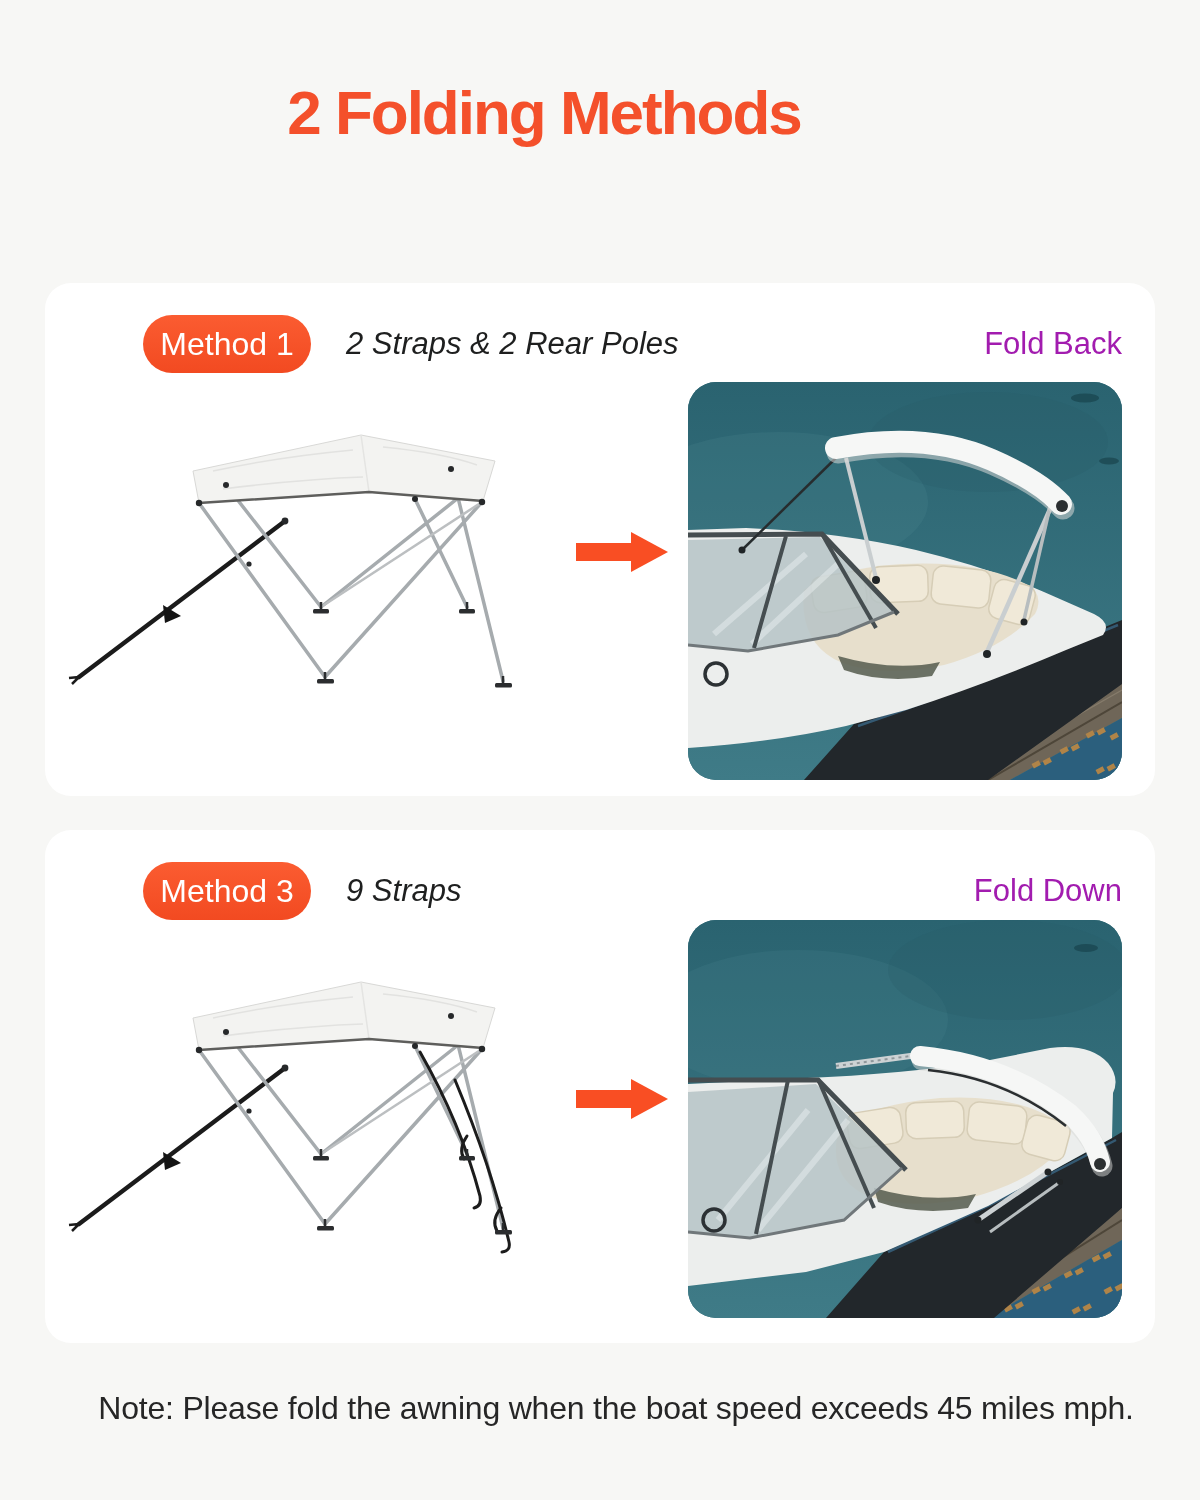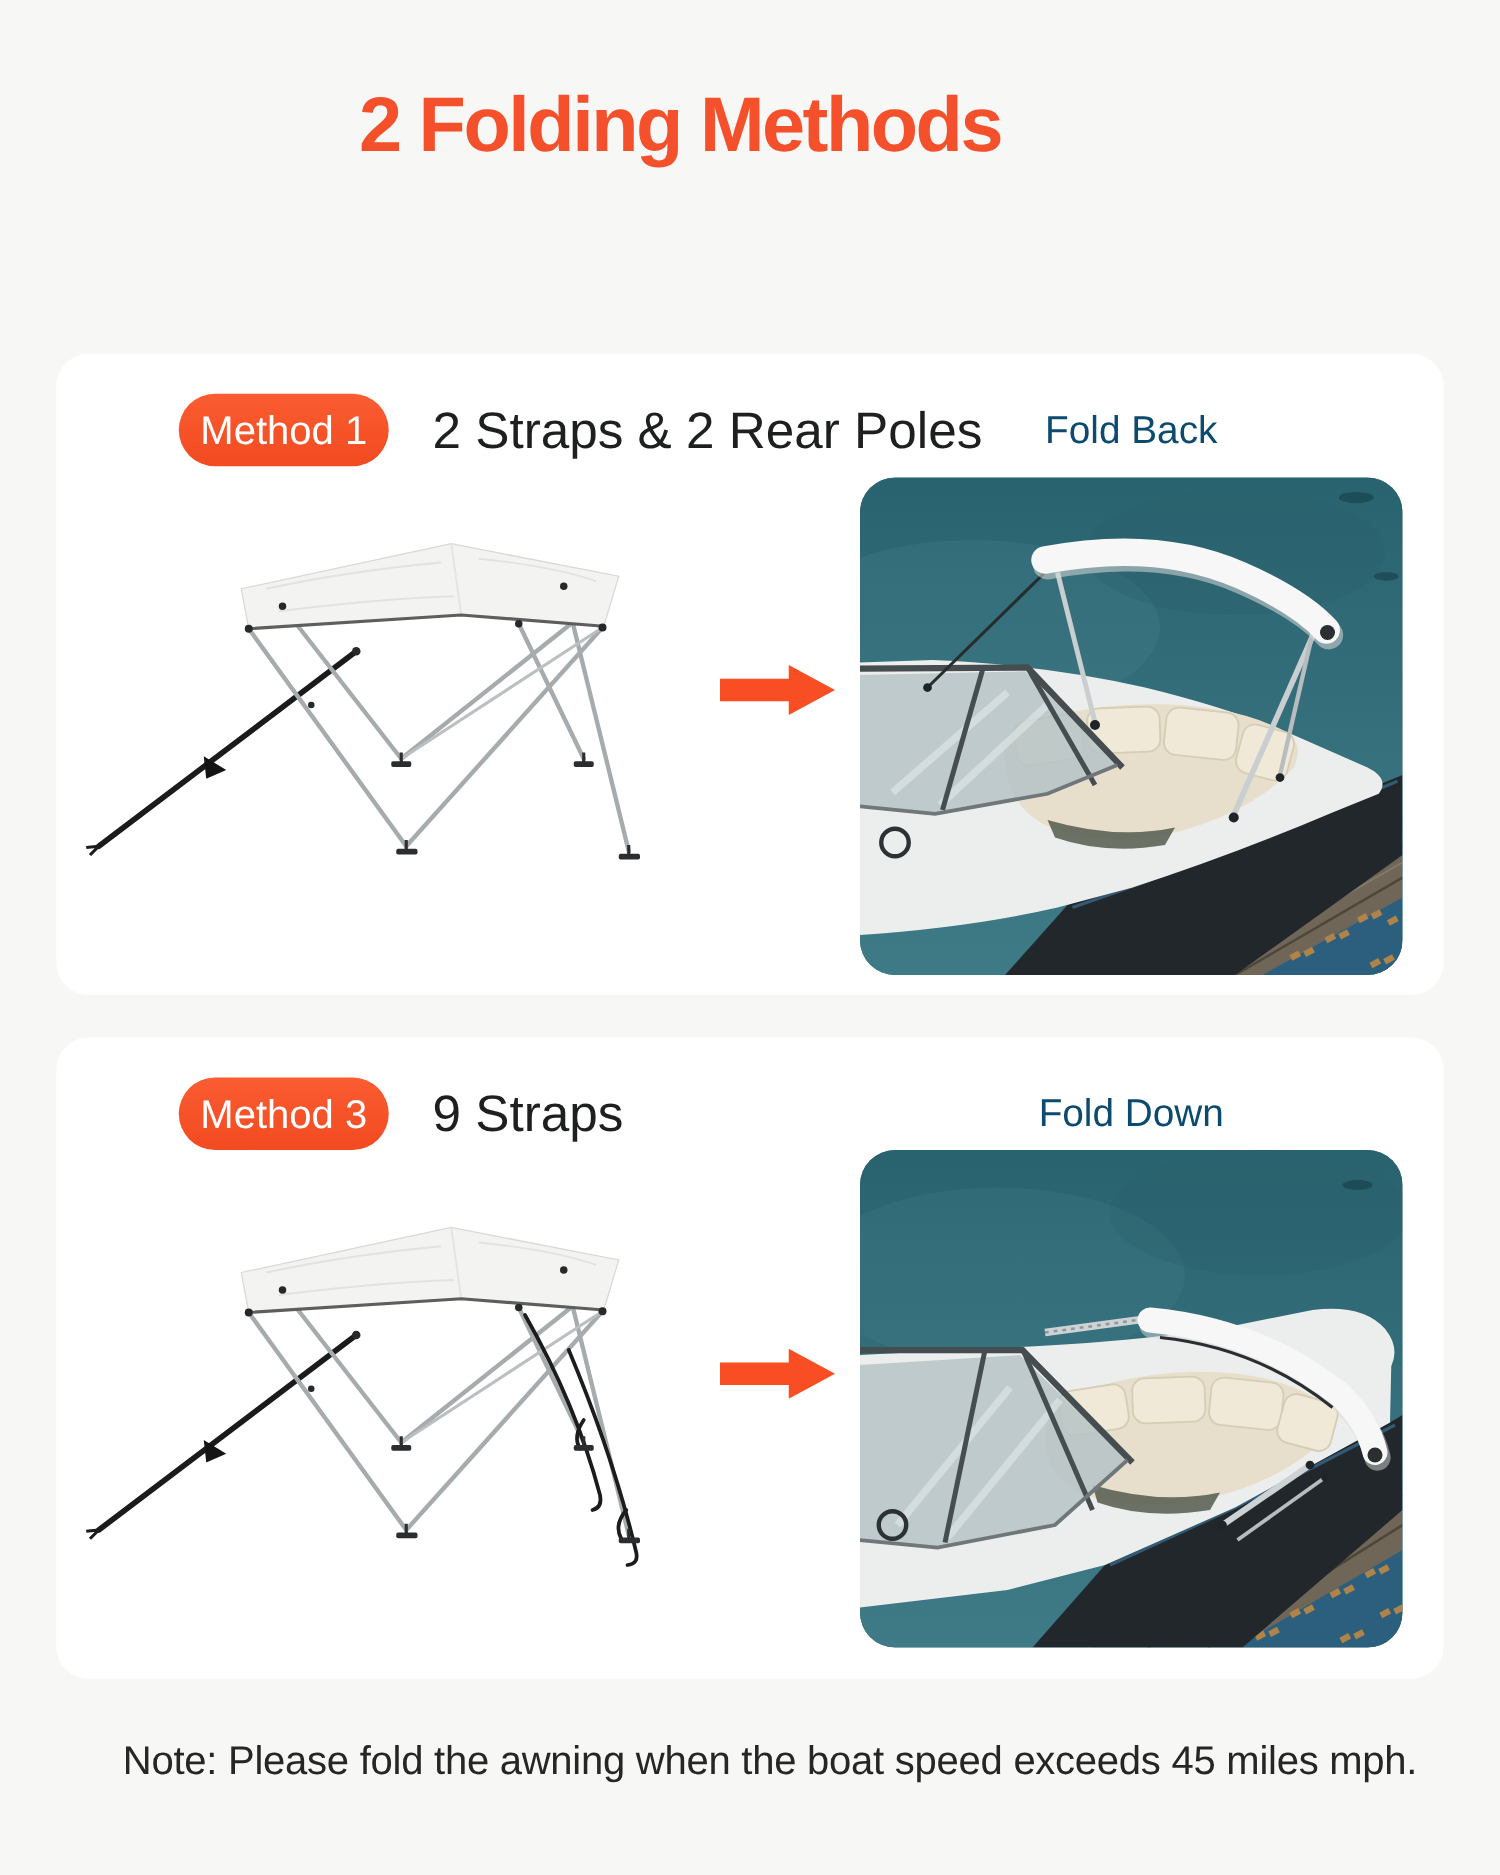--- a/index.html
+++ b/index.html
@@ -1,29 +1,29 @@
 <!DOCTYPE html>
 <html><head>
 <meta charset="utf-8">
 <style>
   html,body{margin:0;padding:0;background:#f7f7f5;}
   .page{position:relative;width:1200px;height:1500px;background:#f7f7f5;
         font-family:"Liberation Sans",sans-serif;overflow:hidden;}
-  .page-title{position:absolute;top:68px;left:0;width:1088px;text-align:center;
+  .page-title{position:absolute;top:80px;left:0;width:1088px;text-align:center;
         font-size:62px;line-height:66px;font-weight:bold;letter-spacing:-2px;color:#f4502b;}
   .card{position:absolute;left:45px;width:1110px;height:513px;background:#ffffff;border-radius:26px;}
   .card.m1{top:283px;}
   .card.m2{top:830px;}
   .badge{position:absolute;left:98px;top:32px;width:168px;height:58px;border-radius:29px;
         background:linear-gradient(180deg,#fb5c31 0%,#f24a21 100%);
         color:#ffffff;font-size:32px;line-height:58px;text-align:center;}
   .desc{position:absolute;left:301px;top:32px;height:58px;line-height:58px;
-        font-size:41px;color:#1e1f1f;white-space:nowrap;}
+        font-size:31px;color:#1e1f1f;white-space:nowrap;font-style:italic;}
   .result{position:absolute;left:643px;top:32px;width:434px;height:58px;line-height:58px;
-        text-align:center;font-size:31px;color:#0c4a6e;}
+        text-align:right;font-size:31px;color:#a21caf;}
   .illus{position:absolute;left:18px;top:126px;width:510px;height:310px;}
   .arrow{position:absolute;left:531px;top:249px;width:92px;height:40px;}
   .photo{position:absolute;left:643px;width:434px;height:398px;border-radius:28px;
         overflow:hidden;background:#2f6b77;}
   .m1 .photo{top:99px;}
   .m2 .photo{top:90px;}
   .note{position:absolute;top:1390px;left:16px;width:1200px;text-align:center;
         font-size:32px;letter-spacing:-0.2px;color:#262626;}
 </style>
 </head>

